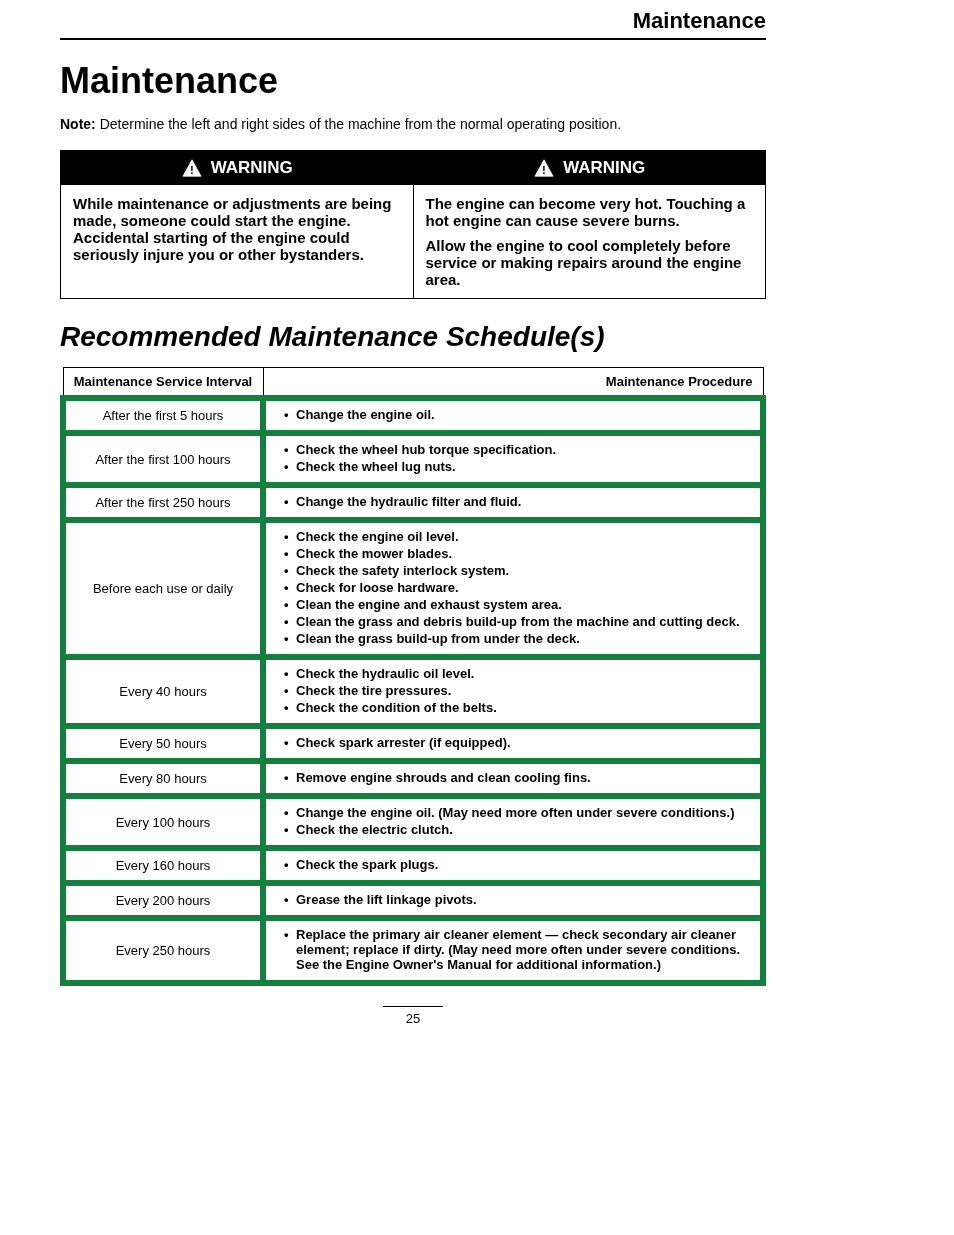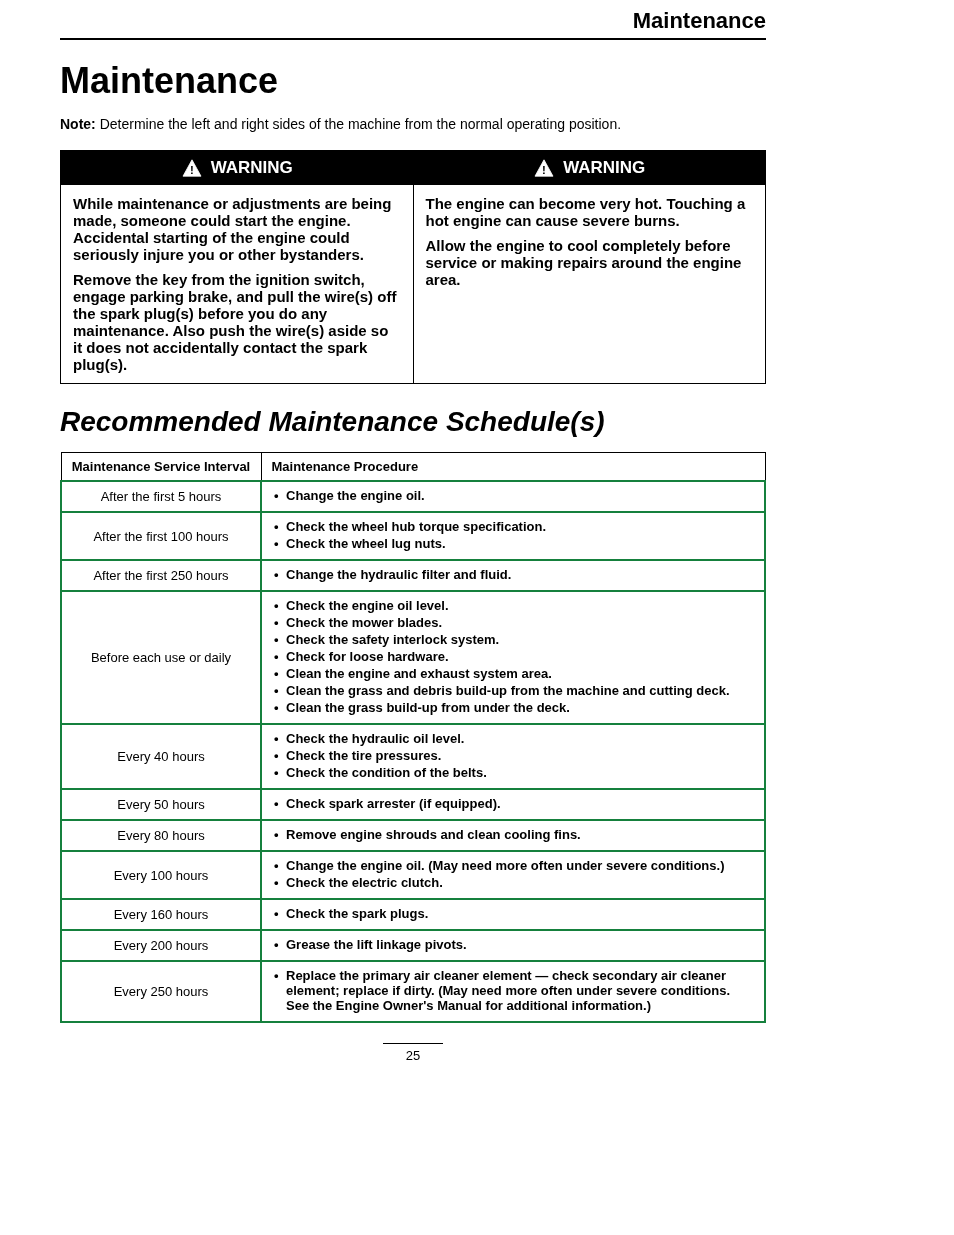--- a/index.html
+++ b/index.html
@@ -123,32 +123,32 @@
       border-collapse: collapse;
       font-size: 13px;
       font-family: Arial, sans-serif;
     }
 
     .schedule-table th {
       border: 1px solid #000;
       padding: 6px 10px;
       font-weight: bold;
       background: #fff;
-      text-align: left;
+      text-align: right;
       font-size: 13px;
     }
 
     .schedule-table th.interval-col {
       width: 200px;
       text-align: center;
     }
 
     .schedule-table td {
-      border: 2px solid #15803d;
-      padding: 6px 10px;
+      border: 6px solid #15803d;
+      padding: 6px 16px;
       vertical-align: top;
     }
 
     .schedule-table td.interval-cell {
       text-align: center;
       vertical-align: middle;
     }
 
     .schedule-table td ul {
       list-style: none;
@@ -205,21 +205,20 @@
         <span class="warning-icon-wrap">
           <svg class="warning-icon-svg" viewBox="0 0 24 22" fill="none" xmlns="http://www.w3.org/2000/svg">
             <polygon points="12,1 23,21 1,21" fill="white" stroke="white" stroke-width="1"></polygon>
             <text x="12" y="18" text-anchor="middle" font-size="14" font-weight="bold" fill="black">!</text>
           </svg>
         </span>
         <span>WARNING</span>
       </div>
       <div class="warning-body">
         <p>While maintenance or adjustments are being made, someone could start the engine. Accidental starting of the engine could seriously injure you or other bystanders.</p>
-        <p>Remove the key from the ignition switch, engage parking brake, and pull the wire(s) off the spark plug(s) before you do any maintenance.  Also push the wire(s) aside so it does not accidentally contact the spark plug(s).</p>
       </div>
     </div>
 
     <div class="warning-box">
       <div class="warning-header">
         <span class="warning-icon-wrap">
           <svg class="warning-icon-svg" viewBox="0 0 24 22" fill="none" xmlns="http://www.w3.org/2000/svg">
             <polygon points="12,1 23,21 1,21" fill="white" stroke="white" stroke-width="1"></polygon>
             <text x="12" y="18" text-anchor="middle" font-size="14" font-weight="bold" fill="black">!</text>
           </svg>

